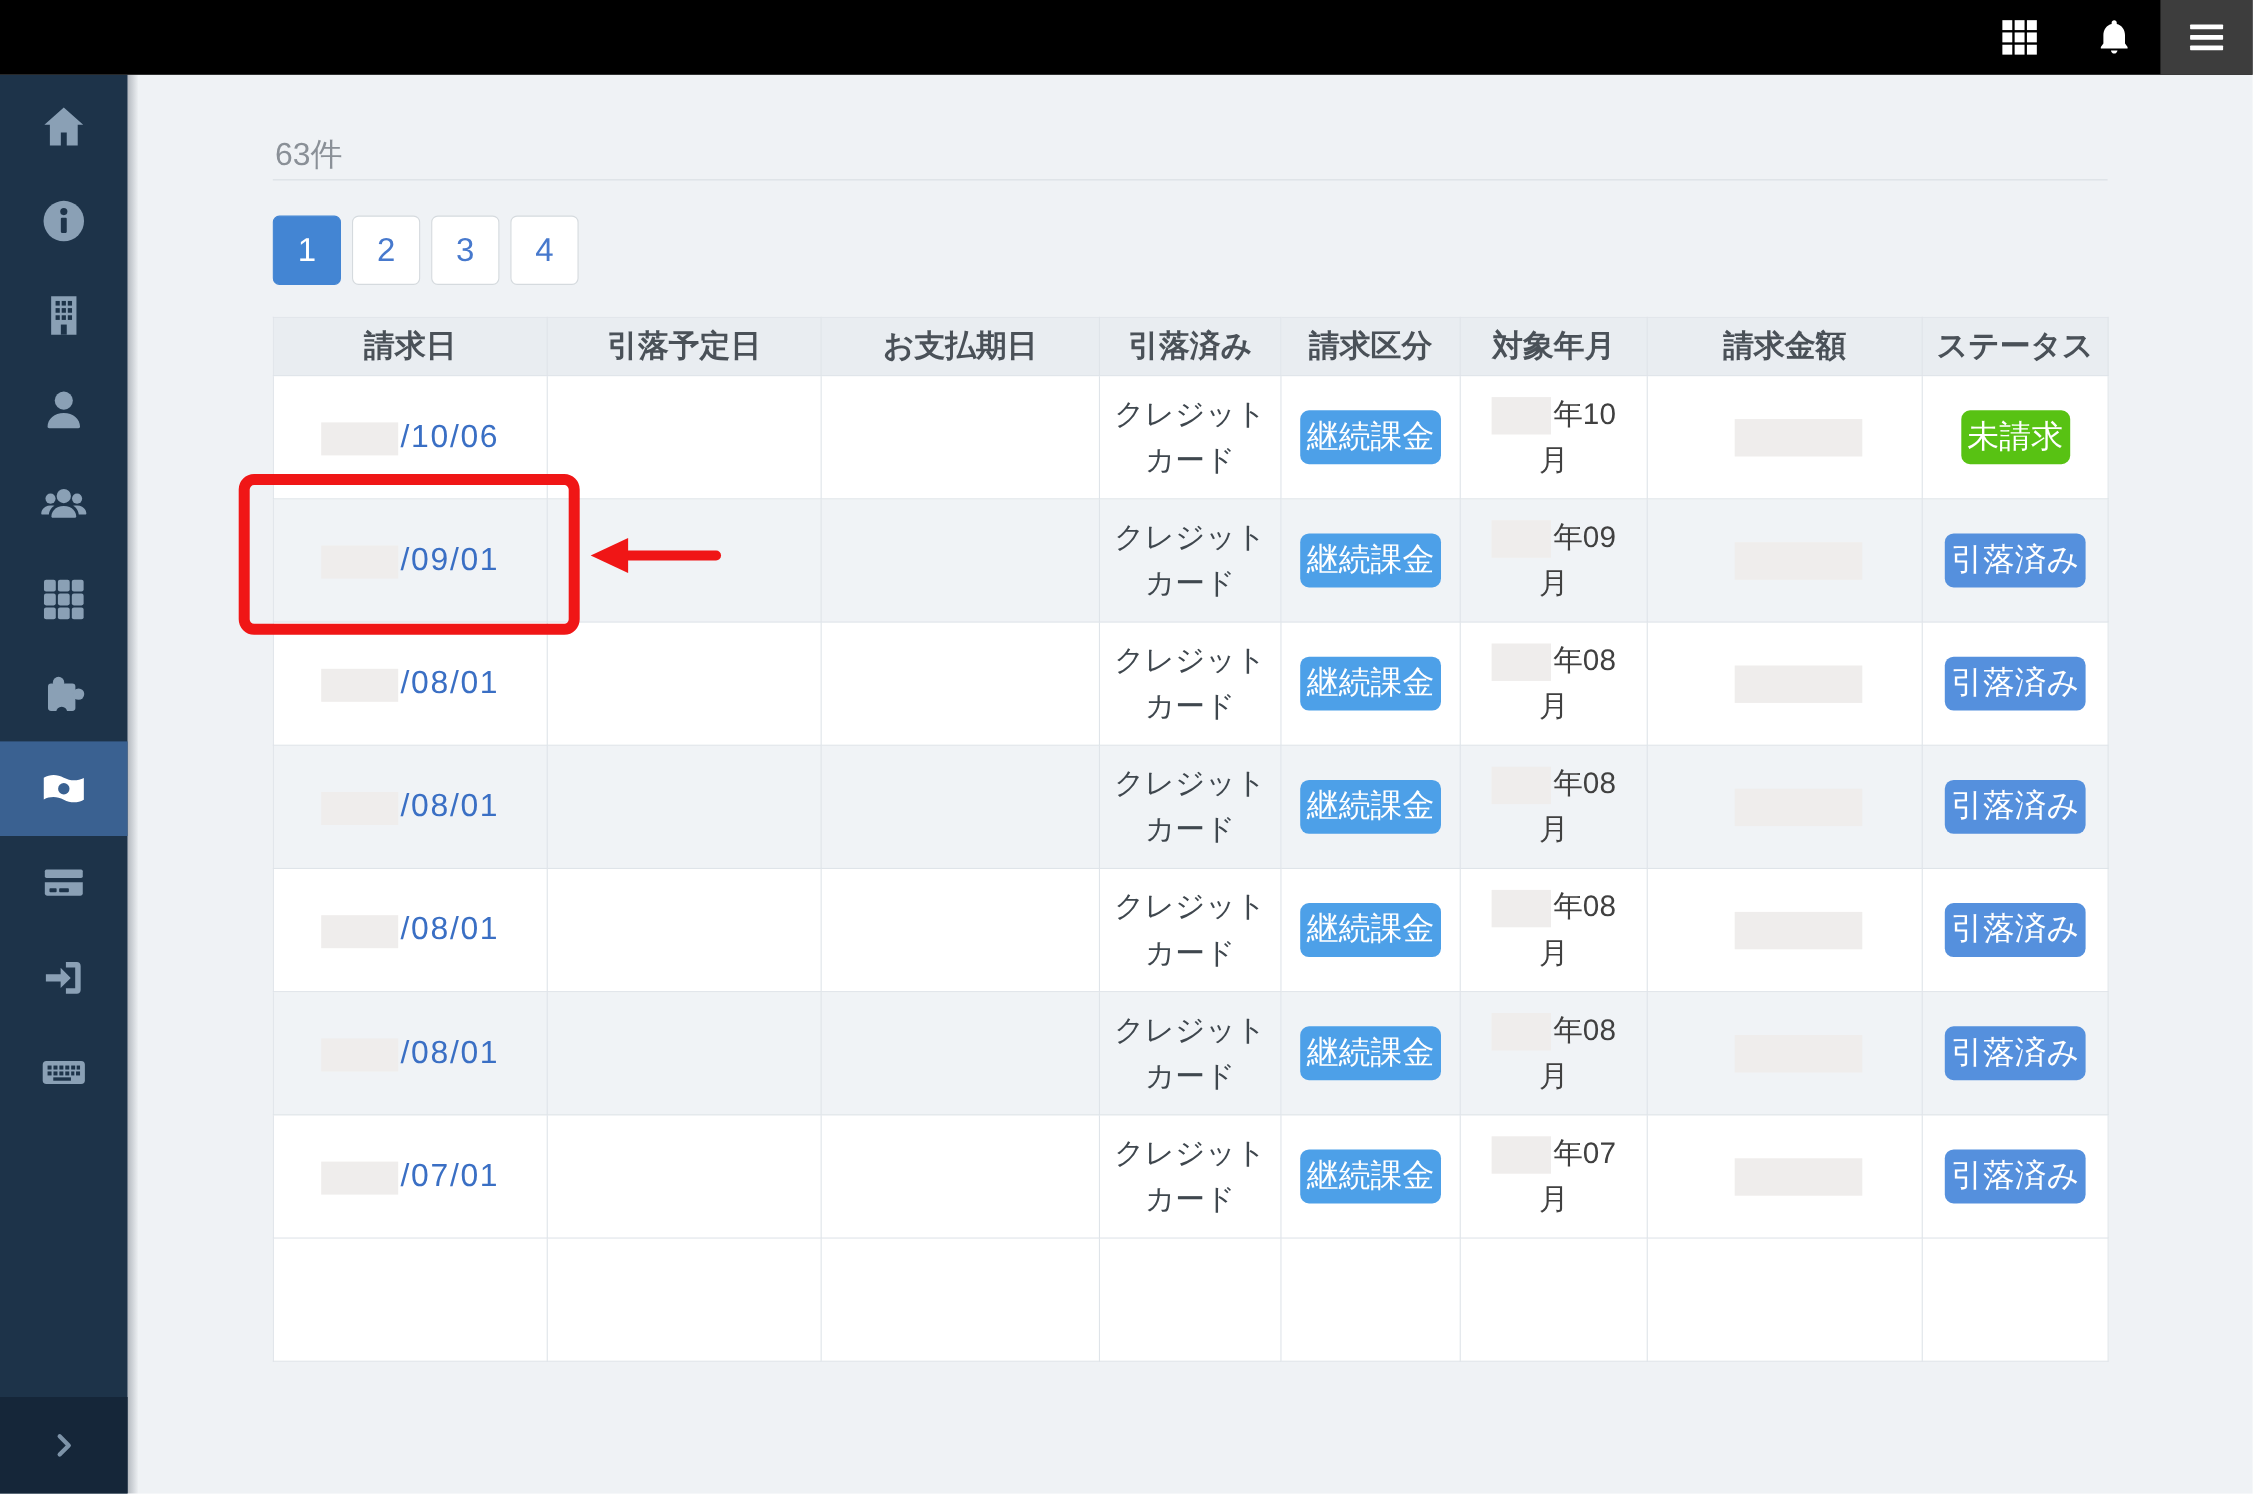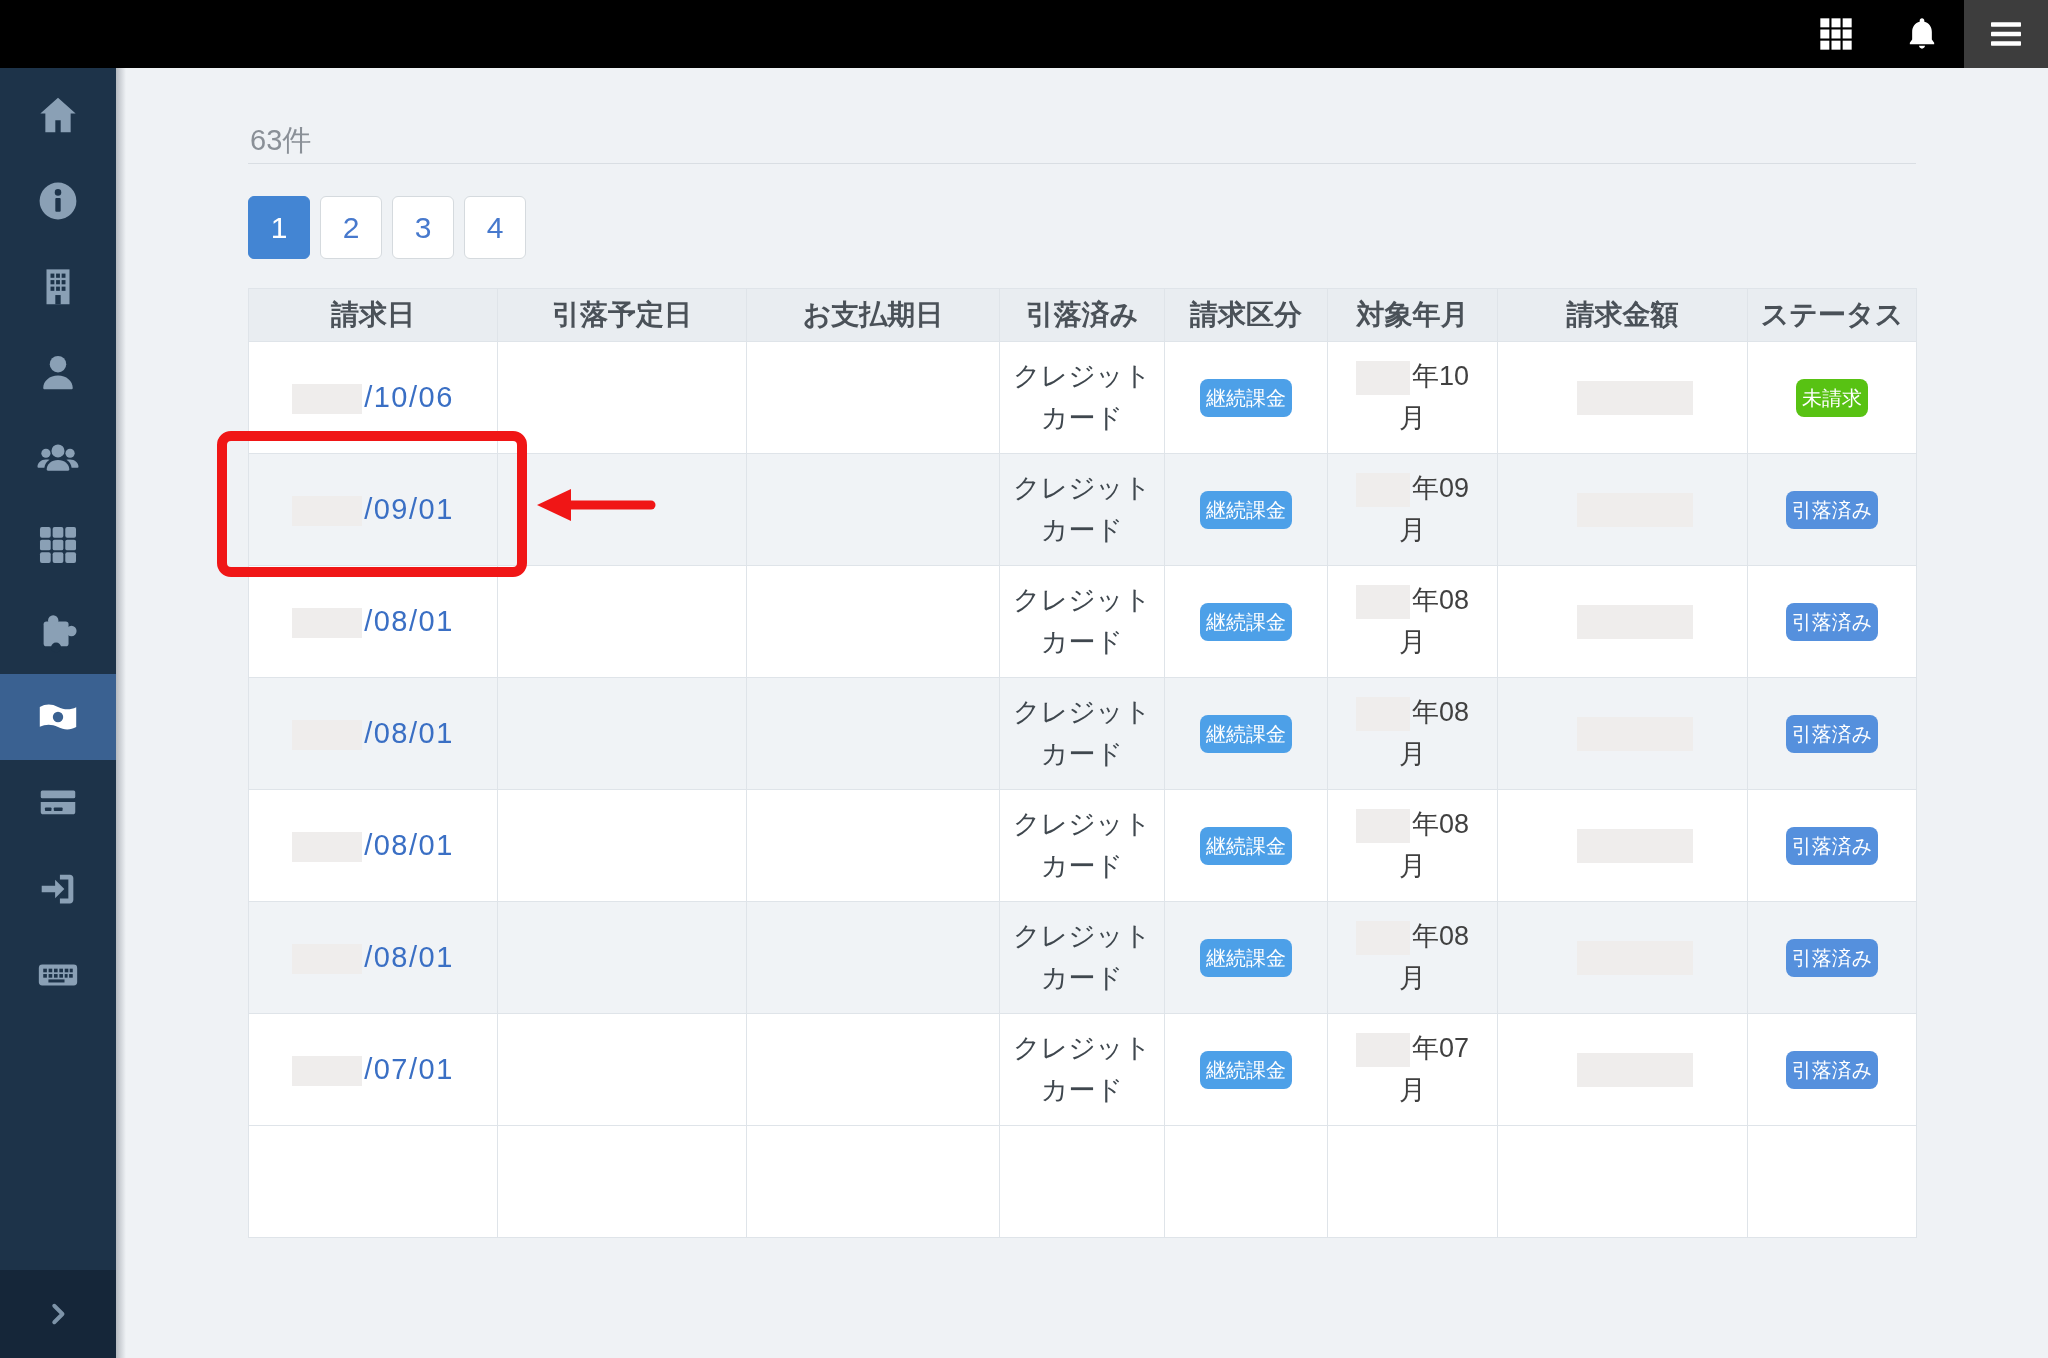--- a/index.html
+++ b/index.html
@@ -56,21 +56,21 @@
   .grid td{height:111px;border:1px solid #dfe4e9;text-align:center;vertical-align:middle;
            font-size:27px;color:#3f474e;padding:0;background:#fff;}
   tr.zebra td{background:#f0f3f6;}
   .redact{display:inline-block;background:#efedec;vertical-align:middle;}
   .r-date{width:70px;height:30px;margin-right:2px;}
   .r-month{width:54px;height:34px;margin-right:2px;}
   .r-amount{width:116px;height:34px;transform:translateX(12px);}
   .date-link{font-size:29px;letter-spacing:1.5px;color:var(--c-link,#3a6fc4);text-decoration:none;cursor:pointer;}
   .cell-pay{line-height:1.55;word-break:break-all;width:150px;margin:0 auto;}
   .cell-month{line-height:1.55;word-break:break-all;width:134px;margin:0 auto;color:#404040;}
-  .badge{display:inline-block;color:#fff;font-size:20px;line-height:1.2;padding:7px 6px;border-radius:8px;white-space:nowrap;}
+  .badge{display:inline-block;color:#fff;font-size:29px;line-height:1.2;padding:7px 6px;border-radius:8px;white-space:nowrap;}
   .badge-category{background:var(--c-category,#4da0e8);}
   .badge-paid{background:var(--c-paid,#5590dd);}
   .badge-unbilled{background:var(--c-unbilled,#58c213);}
 
   
   .anno-box{position:absolute;left:217px;top:431px;width:310px;height:146px;box-sizing:border-box;
             border:10px solid var(--c-anno,#f01616);border-radius:14px;z-index:8;pointer-events:none;}
   .anno-arrow{position:absolute;left:534px;top:486px;z-index:8;pointer-events:none;}
   .anno-arrow line{stroke:var(--c-anno,#f01616);}
   .anno-arrow polygon{fill:var(--c-anno,#f01616);}

